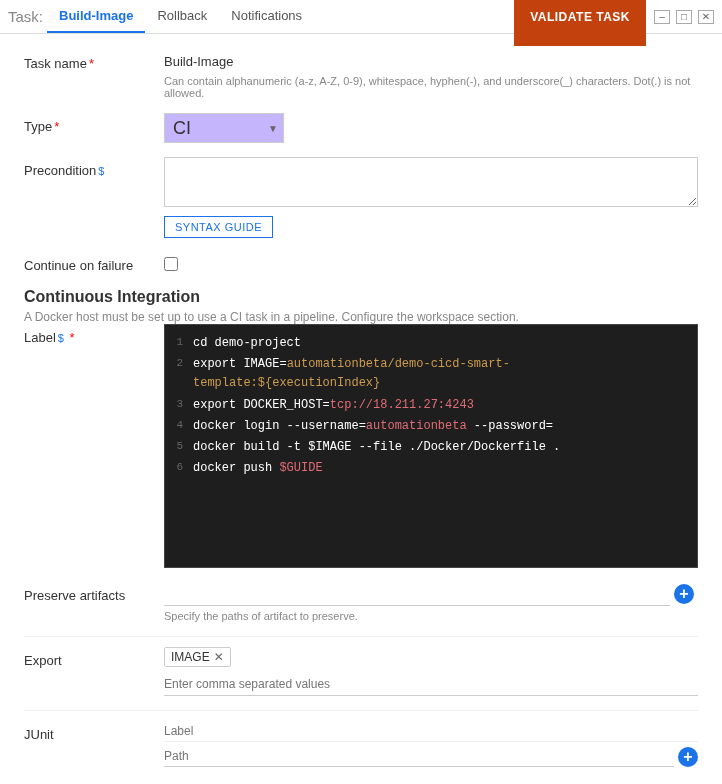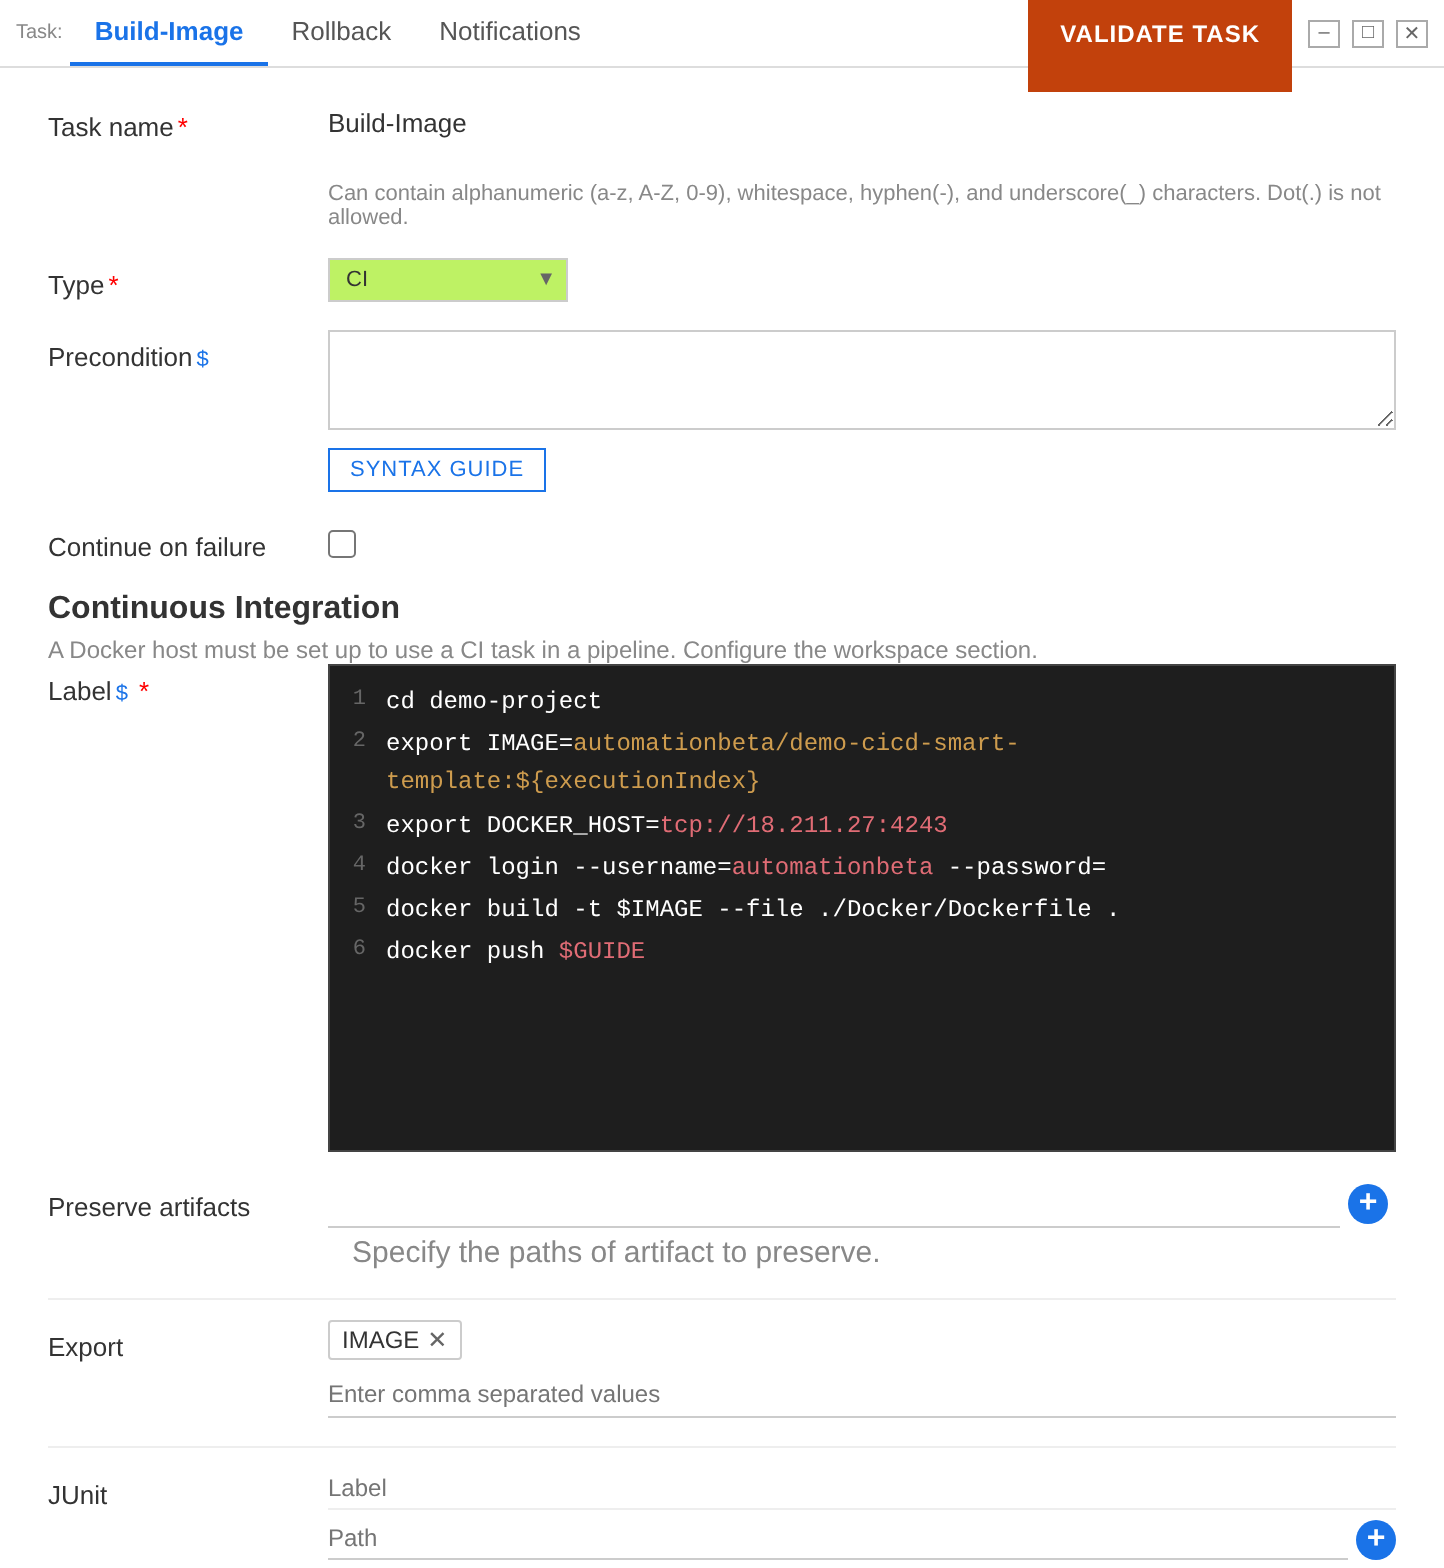--- a/index.html
+++ b/index.html
@@ -20,21 +20,21 @@
       cursor: pointer;
       color: #555;
       border-bottom: 2px solid transparent;
     }
     .tab.active {
       color: #1a73e8;
       border-bottom: 2px solid #1a73e8;
       font-weight: bold;
     }
     .task-label {
-      font-size: 10px;
+      font-size: 15px;
       color: #888;
       margin-right: 4px;
     }
     .validate-btn {
       margin-left: auto;
       background: #c2410c;
       color: #fff;
       border: none;
       padding: 22px 16px;
       font-size: 12px;
@@ -95,34 +95,34 @@
       flex: 1;
     }
     .task-name-value {
       font-size: 13px;
       color: #333;
       padding: 4px 0;
     }
     .hint-text {
       font-size: 11px;
       color: #888;
-      margin-top: 18px;
+      margin-top: 2px;
     }
 
     
     .select-wrapper {
       position: relative;
       display: inline-block;
     }
     .form-select {
       appearance: none;
       border: 1px solid #ccc;
       padding: 4px 24px 4px 8px;
-      font-size: 11px;
-      background: #bef264;
+      font-size: 18px;
+      background: #c4b5fd;
       cursor: pointer;
       min-width: 120px;
       color: #333;
     }
     .select-arrow {
       position: absolute;
       right: 6px;
       top: 50%;
       transform: translateY(-50%);
       pointer-events: none;
@@ -223,24 +223,23 @@
       color: #fff;
       border-radius: 50%;
       font-size: 16px;
       cursor: pointer;
       margin-left: 4px;
       vertical-align: middle;
       font-weight: bold;
       line-height: 1;
     }
     .artifacts-hint {
-      font-size: 15px;
+      font-size: 11px;
       color: #888;
       margin-top: 4px;
-      margin-left: 12px;
     }
 
     
     .tag {
       display: inline-flex;
       align-items: center;
       border: 1px solid #ccc;
       border-radius: 2px;
       padding: 2px 6px;
       font-size: 12px;

